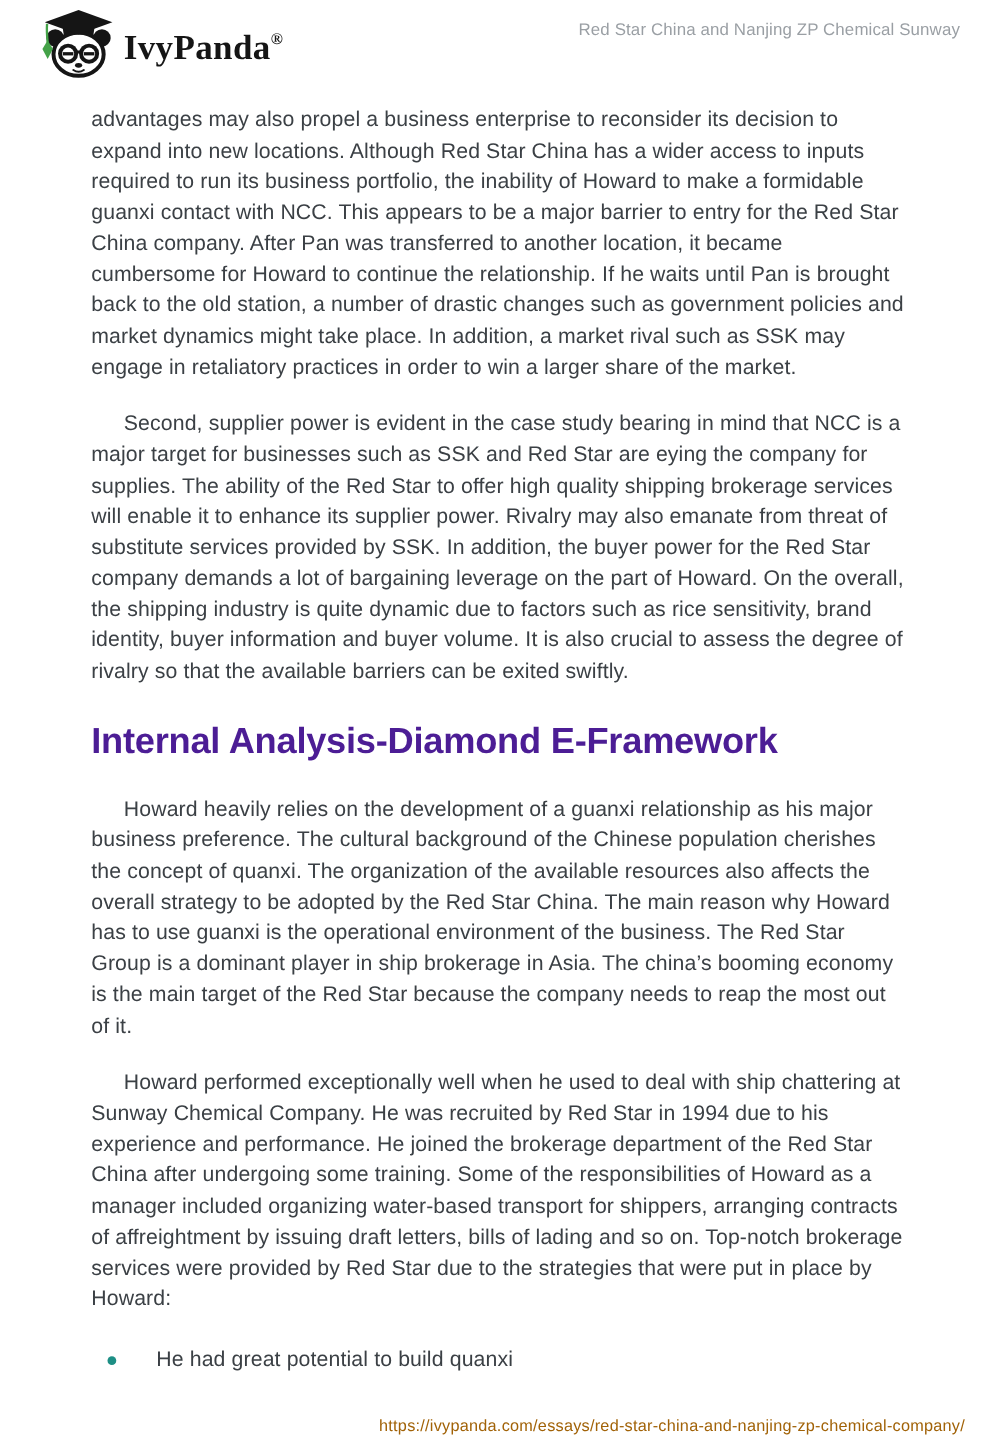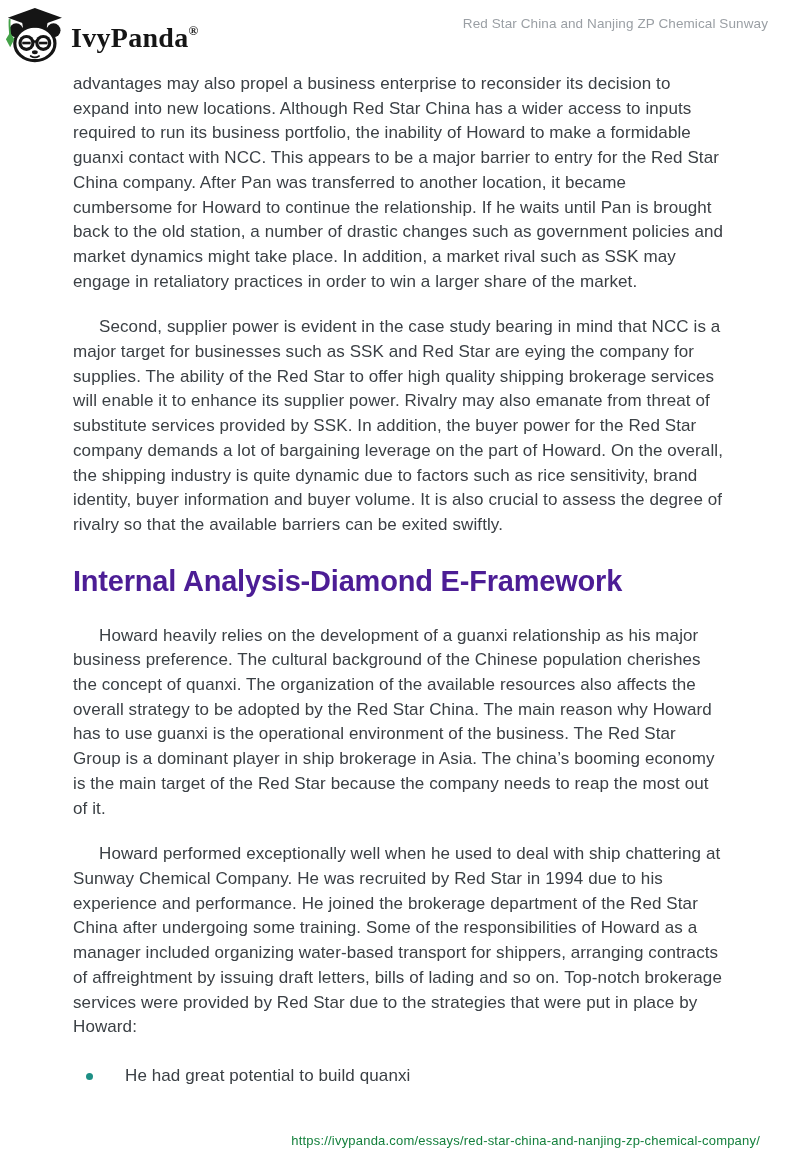--- a/index.html
+++ b/index.html
@@ -13,21 +13,21 @@
   }
 
   
   .hdr {
     position: absolute;
     top: 0; left: 0; right: 0;
     height: 66px;
     display: flex;
     justify-content: space-between;
     align-items: flex-start;
-    padding: 7px 32px 0 2px;
+    padding: 7px 32px 0 30px;
     box-sizing: border-box;
   }
   .logo { display: flex; align-items: center; gap: 7px; }
   .logo svg { width: 62px; height: 56px; display: block; }
   .logo-text {
     font-family: "Liberation Serif", serif;
     font-weight: bold;
     font-size: 28px;
     color: #151515;
     letter-spacing: 0.3px;
@@ -39,21 +39,21 @@
     margin-top: 9px;
     font-size: 13.5px;
     color: #9a9fa4;
     letter-spacing: 0.1px;
   }
 
   
   .content {
     position: absolute;
     left: 73px;
-    top: 72px;
+    top: 84px;
     width: 654px;
     font-size: 17px;
     line-height: 24.7px;
     color: #3b4045;
     letter-spacing: 0.1px;
   }
   .para { margin: 0 0 21px 0; }
   .para.indent { text-indent: 26px; }
   h1.section-heading {
     font-size: 29px;
@@ -70,23 +70,23 @@
     left: 13px; top: 9px;
     width: 7px; height: 7px;
     border-radius: 50%;
     background: #1d8f85;
   }
 
   
   .ftr {
     position: absolute;
     bottom: 12px;
-    right: 40px;
+    right: 28px;
     font-size: 13px;
-    color: #15803d;
+    color: #a16207;
     letter-spacing: 0.2px;
   }
 </style>
 </head>
 <body>
 
 <div class="page">
 
   <div class="hdr">
     <div class="logo">

